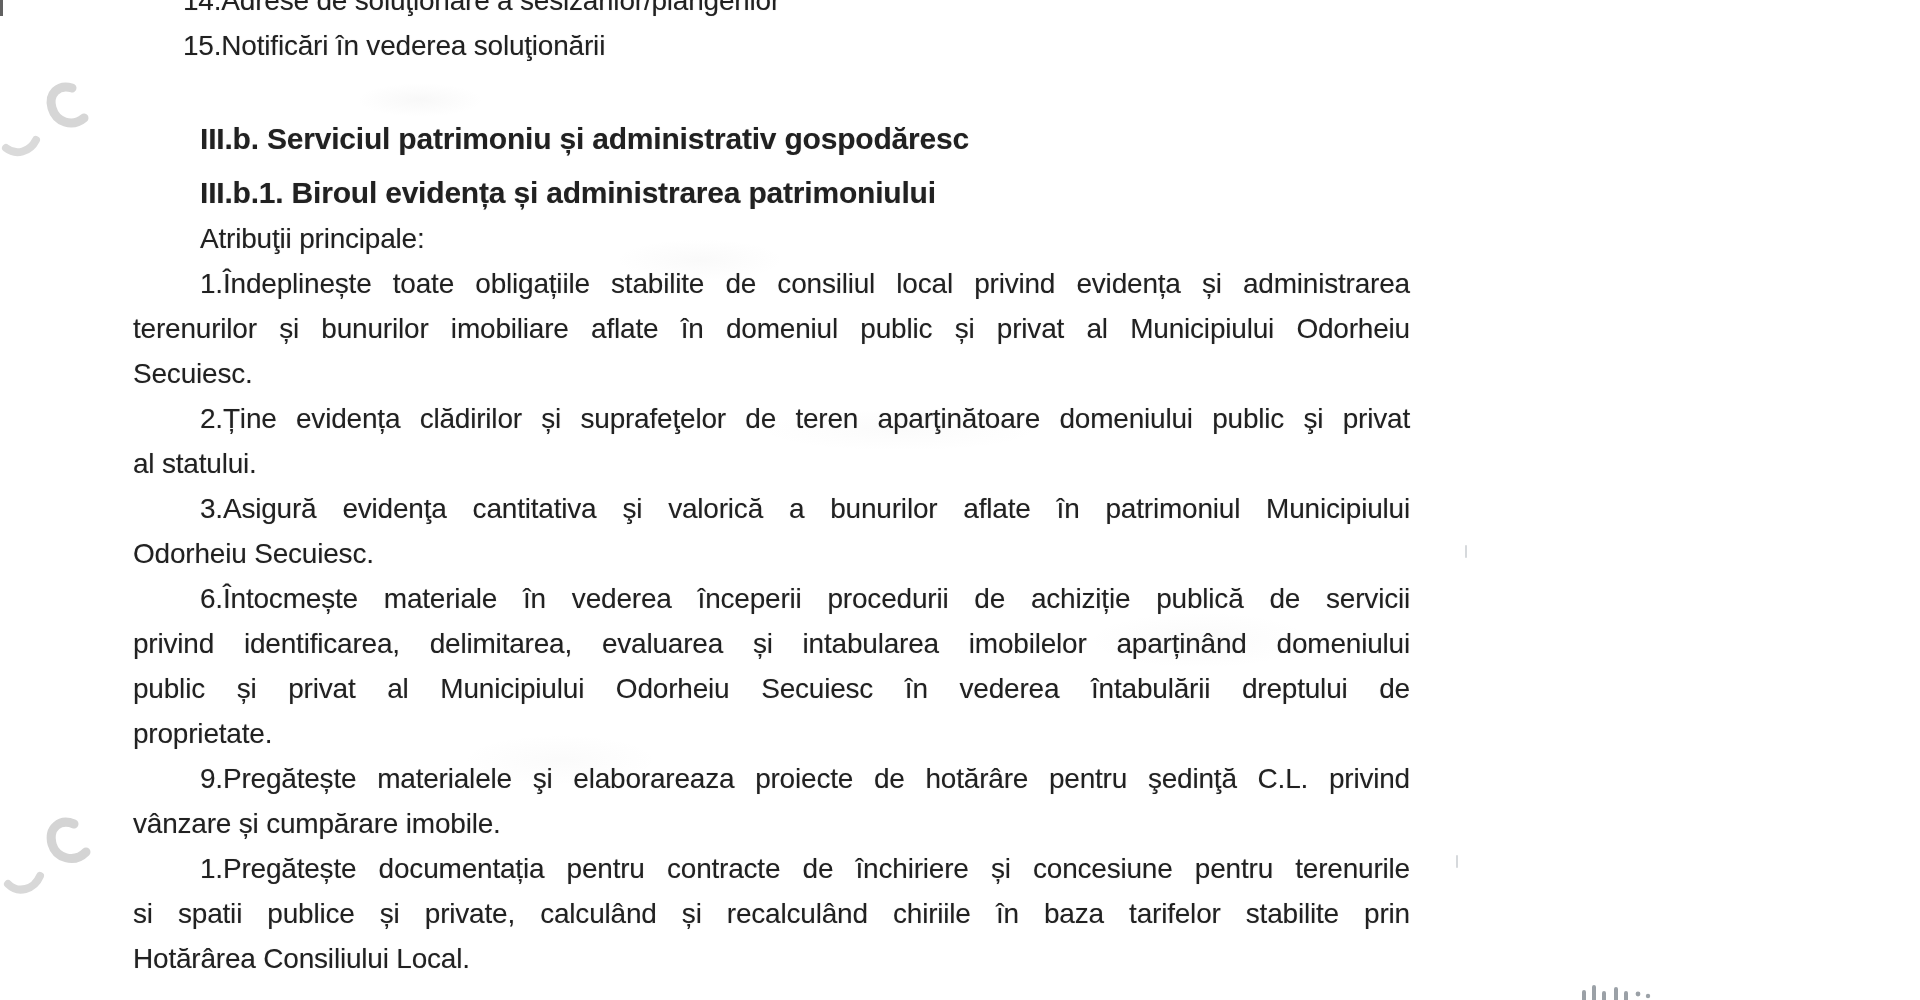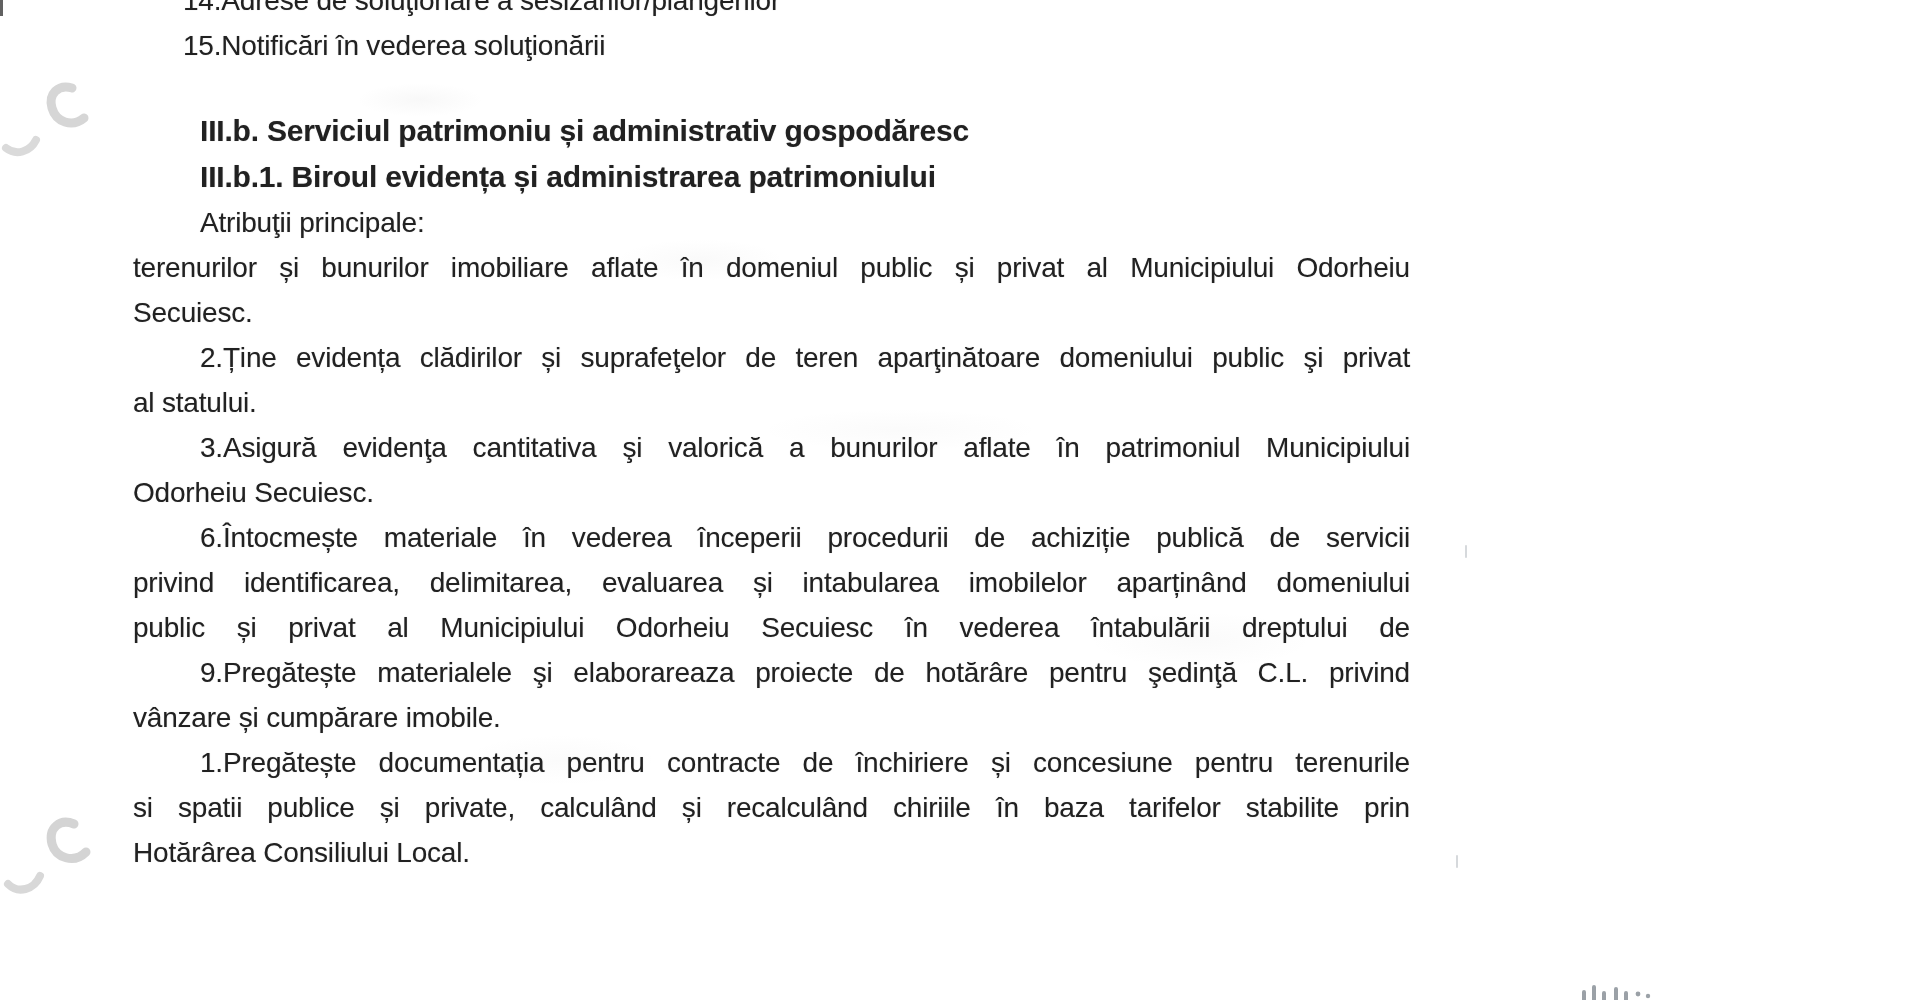--- a/index.html
+++ b/index.html
@@ -28,20 +28,21 @@
     text-shadow:0 0 1px rgba(40,40,40,0.28);
   }
   .row{white-space:normal;}
   .list{padding-left:50px;text-align:left;}
   .heading{
     font-weight:bold;
     font-size:30px;
     line-height:46px;
     padding-left:67px;
     text-align:left;
+    margin-top:8px;
   }
   .label{padding-left:67px;text-align:left;}
   .first{padding-left:67px;}
   .j{text-align:justify;text-align-last:justify;}
   .l{text-align:left;text-align-last:left;}
   .spacer{height:40px;}
   .corner-artifact{
     position:absolute;left:0;top:0;width:3px;height:16px;
     background:#3a3a3a;opacity:0.8;
   }
@@ -83,32 +84,34 @@
     <div class="row list">14.Adrese de soluţionare a sesizărilor/plângerilor</div>
     <div class="row list">15.Notificări în vederea soluţionării</div>
 
     <div class="spacer"></div>
 
     <div class="row heading">III.b. Serviciul patrimoniu și administrativ gospodăresc</div>
     <div class="row heading">III.b.1. Biroul evidența și administrarea patrimoniului</div>
 
     <div class="row label">Atribuţii principale:</div>
 
+    <div class="row j first">1.Îndeplinește toate obligațiile stabilite de consiliul local privind evidența și administrarea</div>
     <div class="row j">terenurilor și bunurilor imobiliare aflate în domeniul public și privat al Municipiului Odorheiu</div>
     <div class="row l">Secuiesc.</div>
 
     <div class="row j first">2.Ține evidența clădirilor și suprafeţelor de teren aparţinătoare domeniului public şi privat</div>
     <div class="row l">al statului.</div>
 
     <div class="row j first">3.Asigură evidenţa cantitativa şi valorică a bunurilor aflate în patrimoniul Municipiului</div>
     <div class="row l">Odorheiu Secuiesc.</div>
 
     <div class="row j first">6.Întocmește materiale în vederea începerii procedurii de achiziție publică de servicii</div>
     <div class="row j">privind identificarea, delimitarea, evaluarea și intabularea imobilelor aparținând domeniului</div>
     <div class="row j">public și privat al Municipiului Odorheiu Secuiesc în vederea întabulării dreptului de</div>
+    <div class="row l">proprietate.</div>
 
     <div class="row j first">9.Pregătește materialele şi elaborareaza proiecte de hotărâre pentru şedinţă C.L. privind</div>
     <div class="row l">vânzare și cumpărare imobile.</div>
 
     <div class="row j first">1.Pregătește documentația pentru contracte de închiriere și concesiune pentru terenurile</div>
     <div class="row j">si spatii publice și private, calculând și recalculând chiriile în baza tarifelor stabilite prin</div>
     <div class="row l">Hotărârea Consiliului Local.</div>
 
   </div>
 </div>

